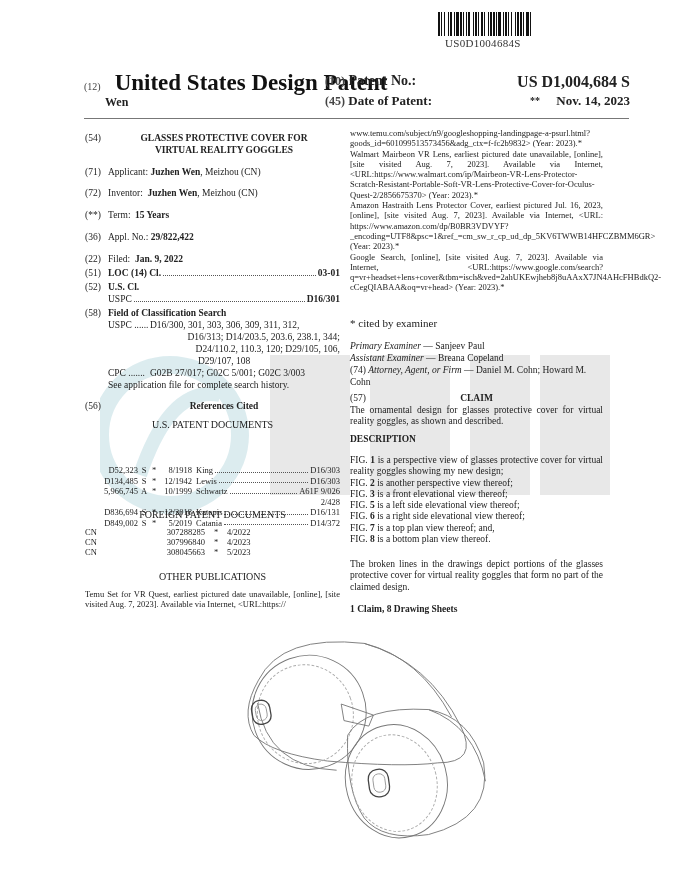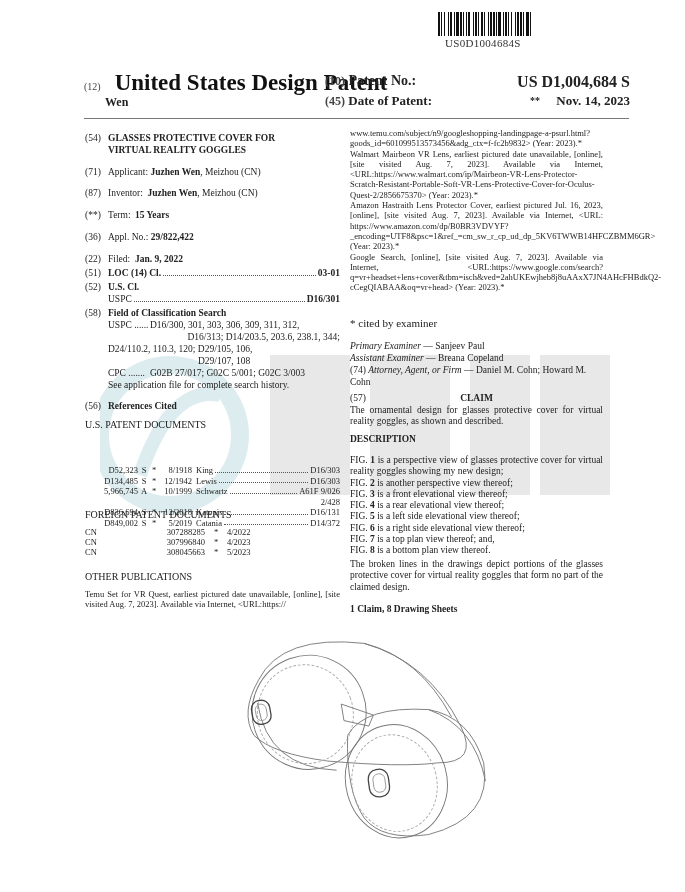--- a/index.html
+++ b/index.html
@@ -18,21 +18,21 @@
     .dp-line { left:325px; top:93px; font-size:13px; font-weight:bold; white-space:nowrap; width:305px; }
     .dp-line .v { position:absolute; right:0; top:0; }
     .dp-line .stars { position:absolute; right:90px; top:2px; font-size:10px; }
     .rule { left:84px; top:118px; width:545px; height:1px; background:#777; }
     .col { font-size:9.5px; line-height:12px; }
     .field { position:absolute; left:85px; width:255px; }
     .field .code { position:absolute; left:0; top:0; }
     .field .body { position:absolute; left:23px; width:232px; }
     .b { font-weight:bold; }
     .i { font-style:italic; }
-    .center { text-align:left; }
+    .center { text-align:center; }
     .dots { display:flex; }
     .dots .fill { flex:1; border-bottom:1px dotted #555; margin:0 2px 3px; }
     .reftable { position:absolute; left:85px; top:465px; width:255px; font-size:8.5px; line-height:10.5px; }
     .reftable .row { display:flex; }
     .reftable .c1 { width:53px; text-align:right; }
     .reftable .c2 { width:12px; text-align:center; }
     .reftable .c3 { width:8px; text-align:center; }
     .reftable .c4 { width:34px; text-align:right; }
     .reftable .c5 { flex:1; display:flex; padding-left:4px; }
     .reftable .c5 .fill { flex:1; border-bottom:1px dotted #555; margin:0 2px 3px; }
@@ -139,31 +139,31 @@
   <path d="M40 130 Q70 40 120 50" fill="none" stroke="#2a8da0" stroke-width="14"></path>
   <rect x="170" y="10" width="80" height="140" fill="#777"></rect>
   <rect x="270" y="10" width="80" height="140" fill="#777"></rect>
   <rect x="370" y="10" width="60" height="140" fill="#777"></rect>
   <rect x="440" y="10" width="70" height="140" fill="#777"></rect>
 </svg>
 
 <div class="col">
   <div class="field" style="top:132px;">
     <span class="code">(54)</span>
-    <div class="body b" style="font-size:9.5px;">
+    <div class="body b" style="font-size:9.5px;text-align:center;">
       <div>GLASSES PROTECTIVE COVER FOR</div>
       <div>VIRTUAL REALITY GOGGLES</div>
     </div>
   </div>
   <div class="field" style="top:166px;">
     <span class="code">(71)</span>
     <div class="body"><span>Applicant:</span> <span class="b">Juzhen Wen</span><span>, Meizhou (CN)</span></div>
   </div>
   <div class="field" style="top:187px;">
-    <span class="code">(87)</span>
+    <span class="code">(72)</span>
     <div class="body"><span>Inventor:</span> &nbsp;<span class="b">Juzhen Wen</span><span>, Meizhou (CN)</span></div>
   </div>
   <div class="field" style="top:209px;">
     <span class="code">(**)</span>
     <div class="body"><span>Term:</span><span class="b" style="position:absolute;left:27px;">15 Years</span></div>
   </div>
   <div class="field" style="top:231px;">
     <span class="code">(36)</span>
     <div class="body"><span>Appl. No.:</span> <span class="b">29/822,422</span></div>
   </div>
@@ -192,21 +192,21 @@
   </div>
   <div class="field" style="top:307px;">
     <span class="code">(58)</span>
     <div class="body">
       <div class="b">Field of Classification Search</div>
       <div style="display:flex;">
           <span style="width:42px;">USPC ......</span>
           <span>D16/300, 301, 303, 306, 309, 311, 312,</span>
         </div>
       <div style="text-align:right;">D16/313; D14/203.5, 203.6, 238.1, 344;</div>
-      <div style="text-align:left;">D24/110.2, 110.3, 120; D29/105, 106,</div>
+      <div style="text-align:right;">D24/110.2, 110.3, 120; D29/105, 106,</div>
       <div style="text-align:center;">D29/107, 108</div>
       <div style="display:flex;">
           <span style="width:42px;">CPC .......</span>
           <span>G02B 27/017; G02C 5/001; G02C 3/003</span>
         </div>
       <div>See application file for complete search history.</div>
     </div>
   </div>
 
   <div class="field" style="top:400px;">
@@ -317,21 +317,20 @@
 <div class="rcol" style="top:393px; font-size:9.5px; line-height:11.5px;">
   <div style="position:relative;"><span>(57)</span><span class="b" style="position:absolute; left:0; right:0; text-align:center;">CLAIM</span></div>
   <p>The ornamental design for glasses protective cover for virtual reality goggles, as shown and described.</p>
 </div>
 
 <div class="rcol center b" style="top:434px; font-size:9.5px;">DESCRIPTION</div>
 <div class="rcol" id="fig-list" style="top:455px; font-size:9.5px; line-height:11.3px;">
     <div><span>FIG.</span> <span class="b">1</span> <span>is a perspective view of glasses protective cover for virtual reality goggles showing my new design;</span></div>
     <div><span>FIG.</span> <span class="b">2</span> <span>is another perspective view thereof;</span></div>
     <div><span>FIG.</span> <span class="b">3</span> <span>is a front elevational view thereof;</span></div>
-    <div><span>FIG.</span> <span class="b">4</span> <span>is a rear elevational view thereof;</span></div>
     <div><span>FIG.</span> <span class="b">5</span> <span>is a left side elevational view thereof;</span></div>
     <div><span>FIG.</span> <span class="b">6</span> <span>is a right side elevational view thereof;</span></div>
     <div><span>FIG.</span> <span class="b">7</span> <span>is a top plan view thereof; and,</span></div>
     <div><span>FIG.</span> <span class="b">8</span> <span>is a bottom plan view thereof.</span></div>
   </div>
 <div class="rcol" style="top:559px; font-size:9.5px; line-height:11.3px;">The broken lines in the drawings depict portions of the glasses protective cover for virtual reality goggles that form no part of the claimed design.</div>
 <div class="rcol center b" style="top:604px; font-size:9.5px;">1 Claim, 8 Drawing Sheets</div>
 
 <svg class="abs drawing" viewBox="0 0 300 272" fill="none" stroke="#666" stroke-width="1">
 

